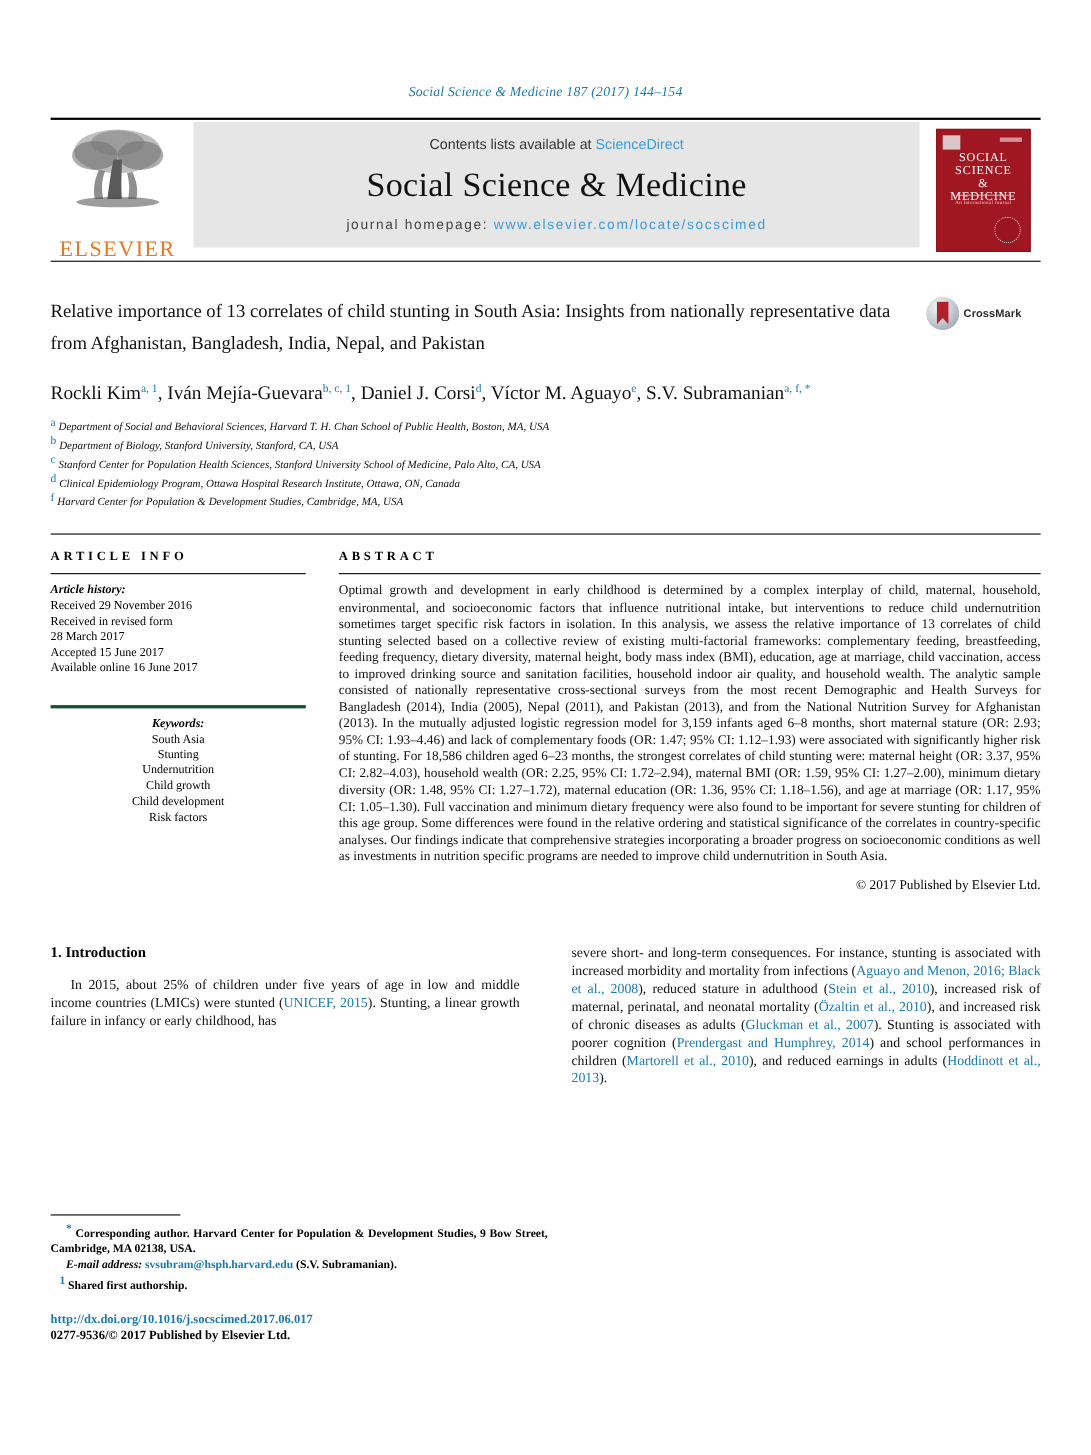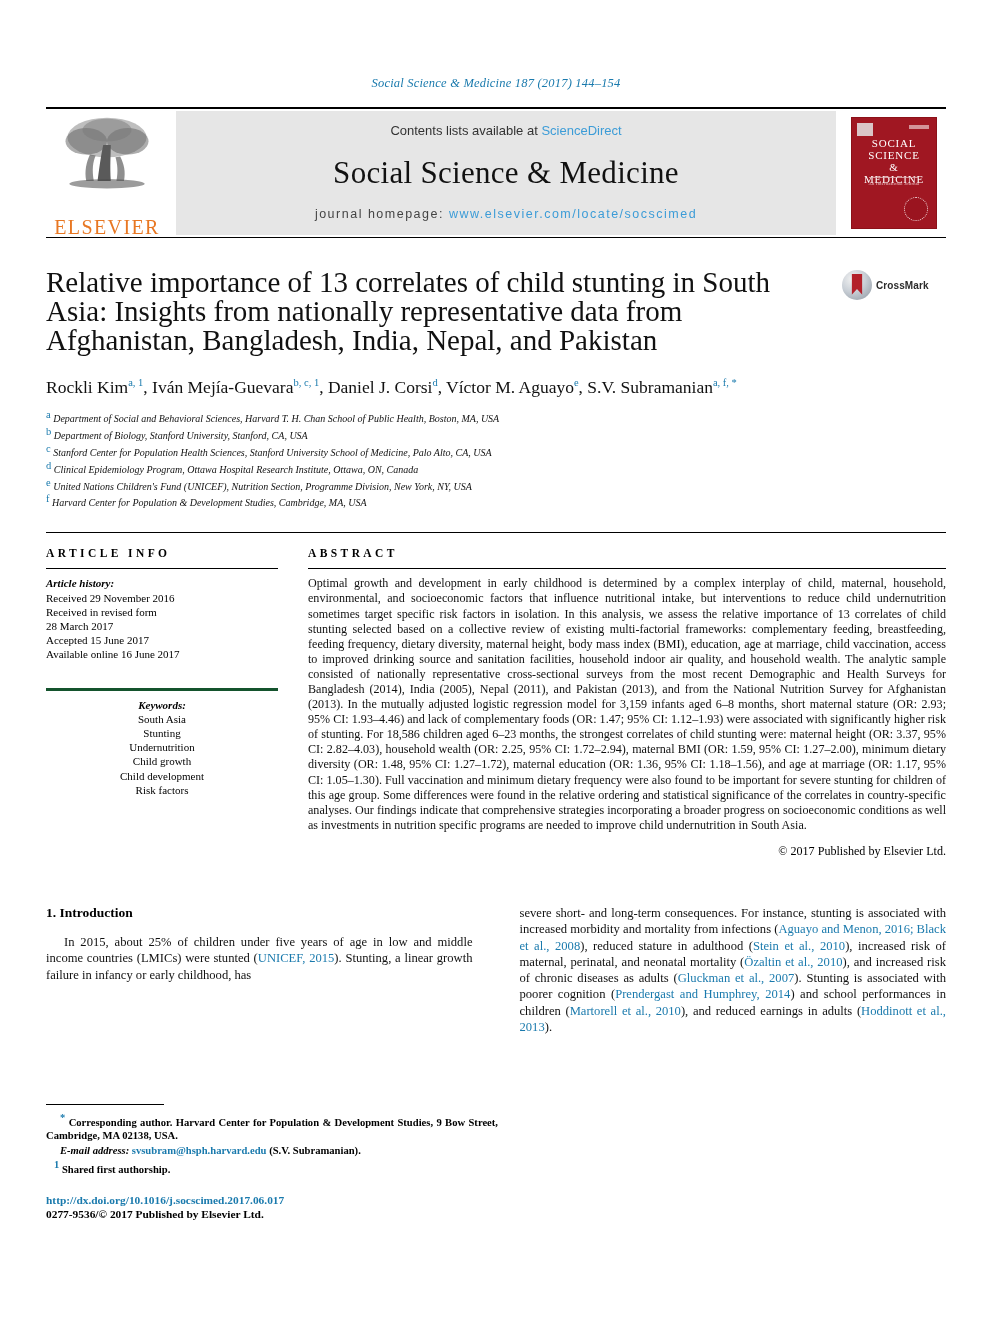--- a/index.html
+++ b/index.html
@@ -64,21 +64,21 @@
   }
   .masthead-center {
     flex: 1 1 auto;
     background: #e6e6e6;
     display: flex;
     flex-direction: column;
     align-items: center;
     justify-content: space-between;
     padding: 12px 0 14px 0;
     box-sizing: border-box;
-    margin: 2px 6px 2px 8px;
+    margin: 2px 6px 12px 8px;
   }
   .contents-line {
     font-family: "Liberation Sans", sans-serif;
     font-size: 13px;
     color: #333;
   }
   .contents-line .sd { color: #3c9cd7; }
   .journal-name {
     font-family: "Liberation Serif", serif;
     font-size: 31px;
@@ -148,21 +148,21 @@
     background: #9a141f;
   }
 
   
   .title-block {
     margin-top: 30px;
     position: relative;
     padding-right: 120px;
   }
   .paper-title {
-    font-size: 29px;
+    font-size: 17px;
     line-height: 29px;
     font-weight: normal;
     margin: 0;
     color: #111;
   }
   .crossmark {
     position: absolute;
     right: 0;
     top: 2px;
     width: 104px;
@@ -378,21 +378,20 @@
     <span>Daniel J. Corsi</span><sup>d</sup>,
     <span>Víctor M. Aguayo</span><sup>e</sup>,
     <span>S.V. Subramanian</span><sup>a, f, *</sup>
   </div>
 
   <div class="affiliations">
     <div class="aff"><sup>a</sup> <span>Department of Social and Behavioral Sciences, Harvard T. H. Chan School of Public Health, Boston, MA, USA</span></div>
     <div class="aff"><sup>b</sup> <span>Department of Biology, Stanford University, Stanford, CA, USA</span></div>
     <div class="aff"><sup>c</sup> <span>Stanford Center for Population Health Sciences, Stanford University School of Medicine, Palo Alto, CA, USA</span></div>
     <div class="aff"><sup>d</sup> <span>Clinical Epidemiology Program, Ottawa Hospital Research Institute, Ottawa, ON, Canada</span></div>
-    <div class="aff"><sup>e</sup> <span>United Nations Children's Fund (UNICEF), Nutrition Section, Programme Division, New York, NY, USA</span></div>
     <div class="aff"><sup>f</sup> <span>Harvard Center for Population &amp; Development Studies, Cambridge, MA, USA</span></div>
   </div>
 
   <div class="info-abstract">
 
     <div class="col-info">
       <div class="sec-head">ARTICLE INFO</div>
       <div class="rule"></div>
       <div class="hist">
         <div class="lbl">Article history:</div>

